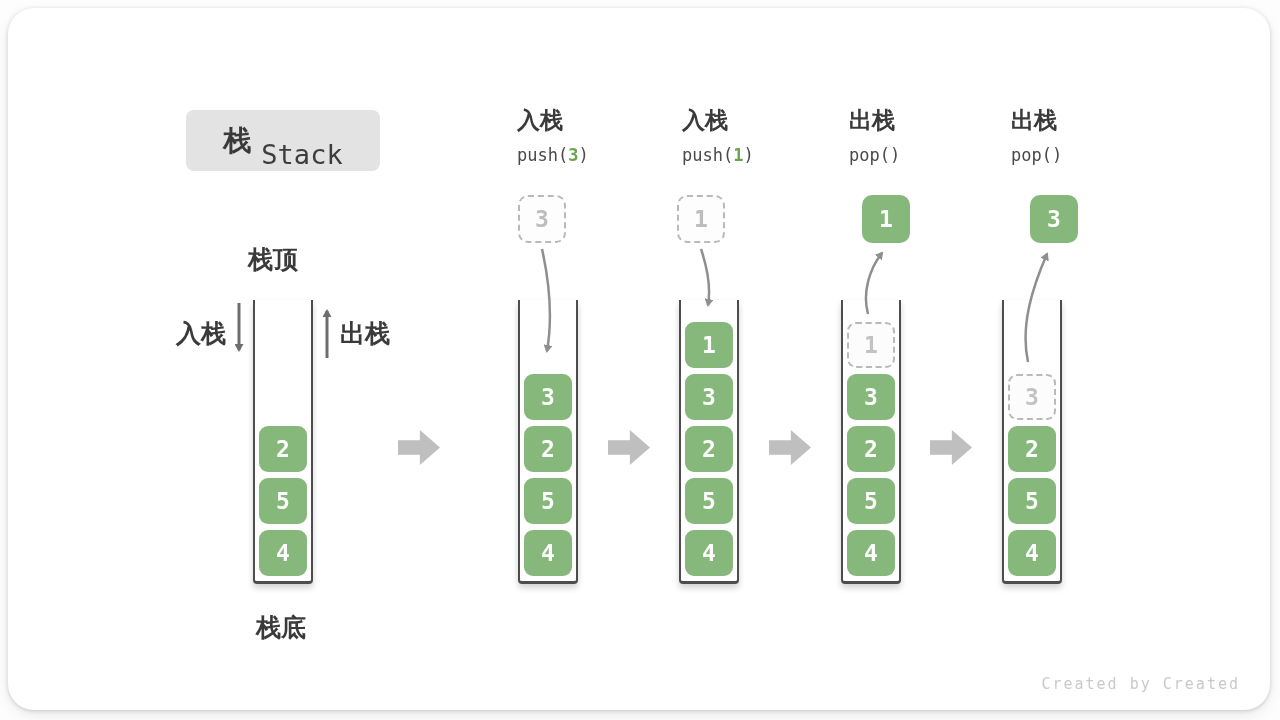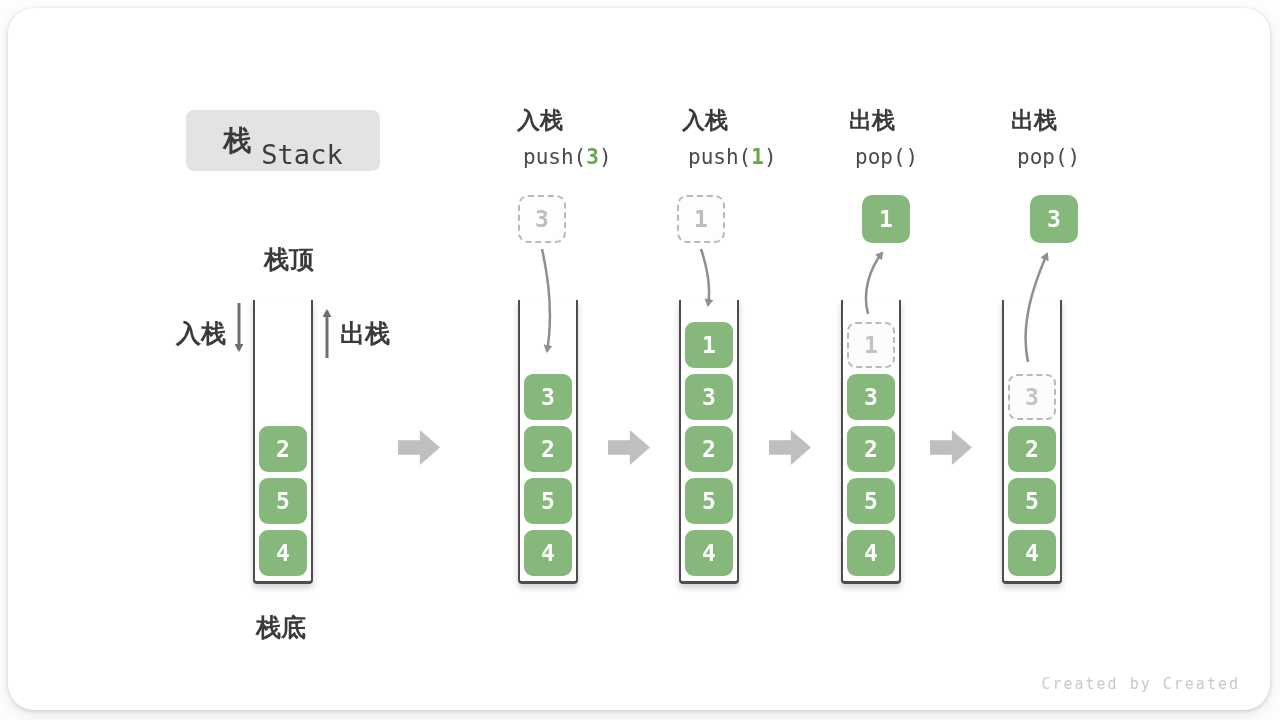--- a/index.html
+++ b/index.html
@@ -25,21 +25,21 @@
   }
   .title-zh{font-size:28px;font-weight:bold;}
   .title-en{font-family:"DejaVu Sans Mono","Liberation Mono",monospace;font-size:27px;color:#3d3d3d;margin-top:28px;}
 
   .zh-label{font-size:25px;font-weight:bold;color:var(--ink);white-space:nowrap;}
 
   .stage-op{white-space:nowrap;}
   .stage-op .op-zh{font-size:23px;font-weight:bold;color:var(--ink);}
   .stage-op .op-code{
     margin-top:9px;font-family:"DejaVu Sans Mono","Liberation Mono",monospace;
-    font-size:21px;color:var(--code-ink);margin-left:6px;
+    font-size:17px;color:var(--code-ink);
   }
   .stage-op .op-arg{color:var(--code-green);font-weight:bold;}
 
   .frame{
     box-sizing:border-box;width:60px;height:284px;
     border-left:2.5px solid var(--wall);border-right:2.5px solid var(--wall);
     border-bottom:3px solid var(--wall);border-radius:0 0 4px 4px;
     background:transparent;box-shadow:0 4px 6px rgba(0,0,0,0.18);
   }
   .elem{
@@ -77,21 +77,21 @@
 
 <div class="card"></div>
 
 <div class="layer">
 
   <div class="abs title-box">
     <span class="title-zh">栈</span>
     <span class="title-en">Stack</span>
   </div>
 
-  <div class="abs zh-label" style="left:264px;top:243px;">栈顶</div>
+  <div class="abs zh-label" style="left:248px;top:243px;">栈顶</div>
   <div class="abs zh-label" style="left:256px;top:611px;">栈底</div>
   <div class="abs zh-label" style="left:176px;top:317px;">入栈</div>
   <div class="abs zh-label" style="left:340px;top:317px;">出栈</div>
 
   <svg class="overlay" width="1280" height="720" viewBox="0 0 1280 720">
     <defs>
       <marker id="ah-dark" markerWidth="9" markerHeight="9" refX="6" refY="4.5" orient="auto" markerUnits="userSpaceOnUse">
         <path d="M0,0 L8,4.5 L0,9 Z" fill="#6e6e6e"></path>
       </marker>
       <marker id="ah-gray" markerWidth="9" markerHeight="9" refX="6" refY="4.5" orient="auto" markerUnits="userSpaceOnUse">

